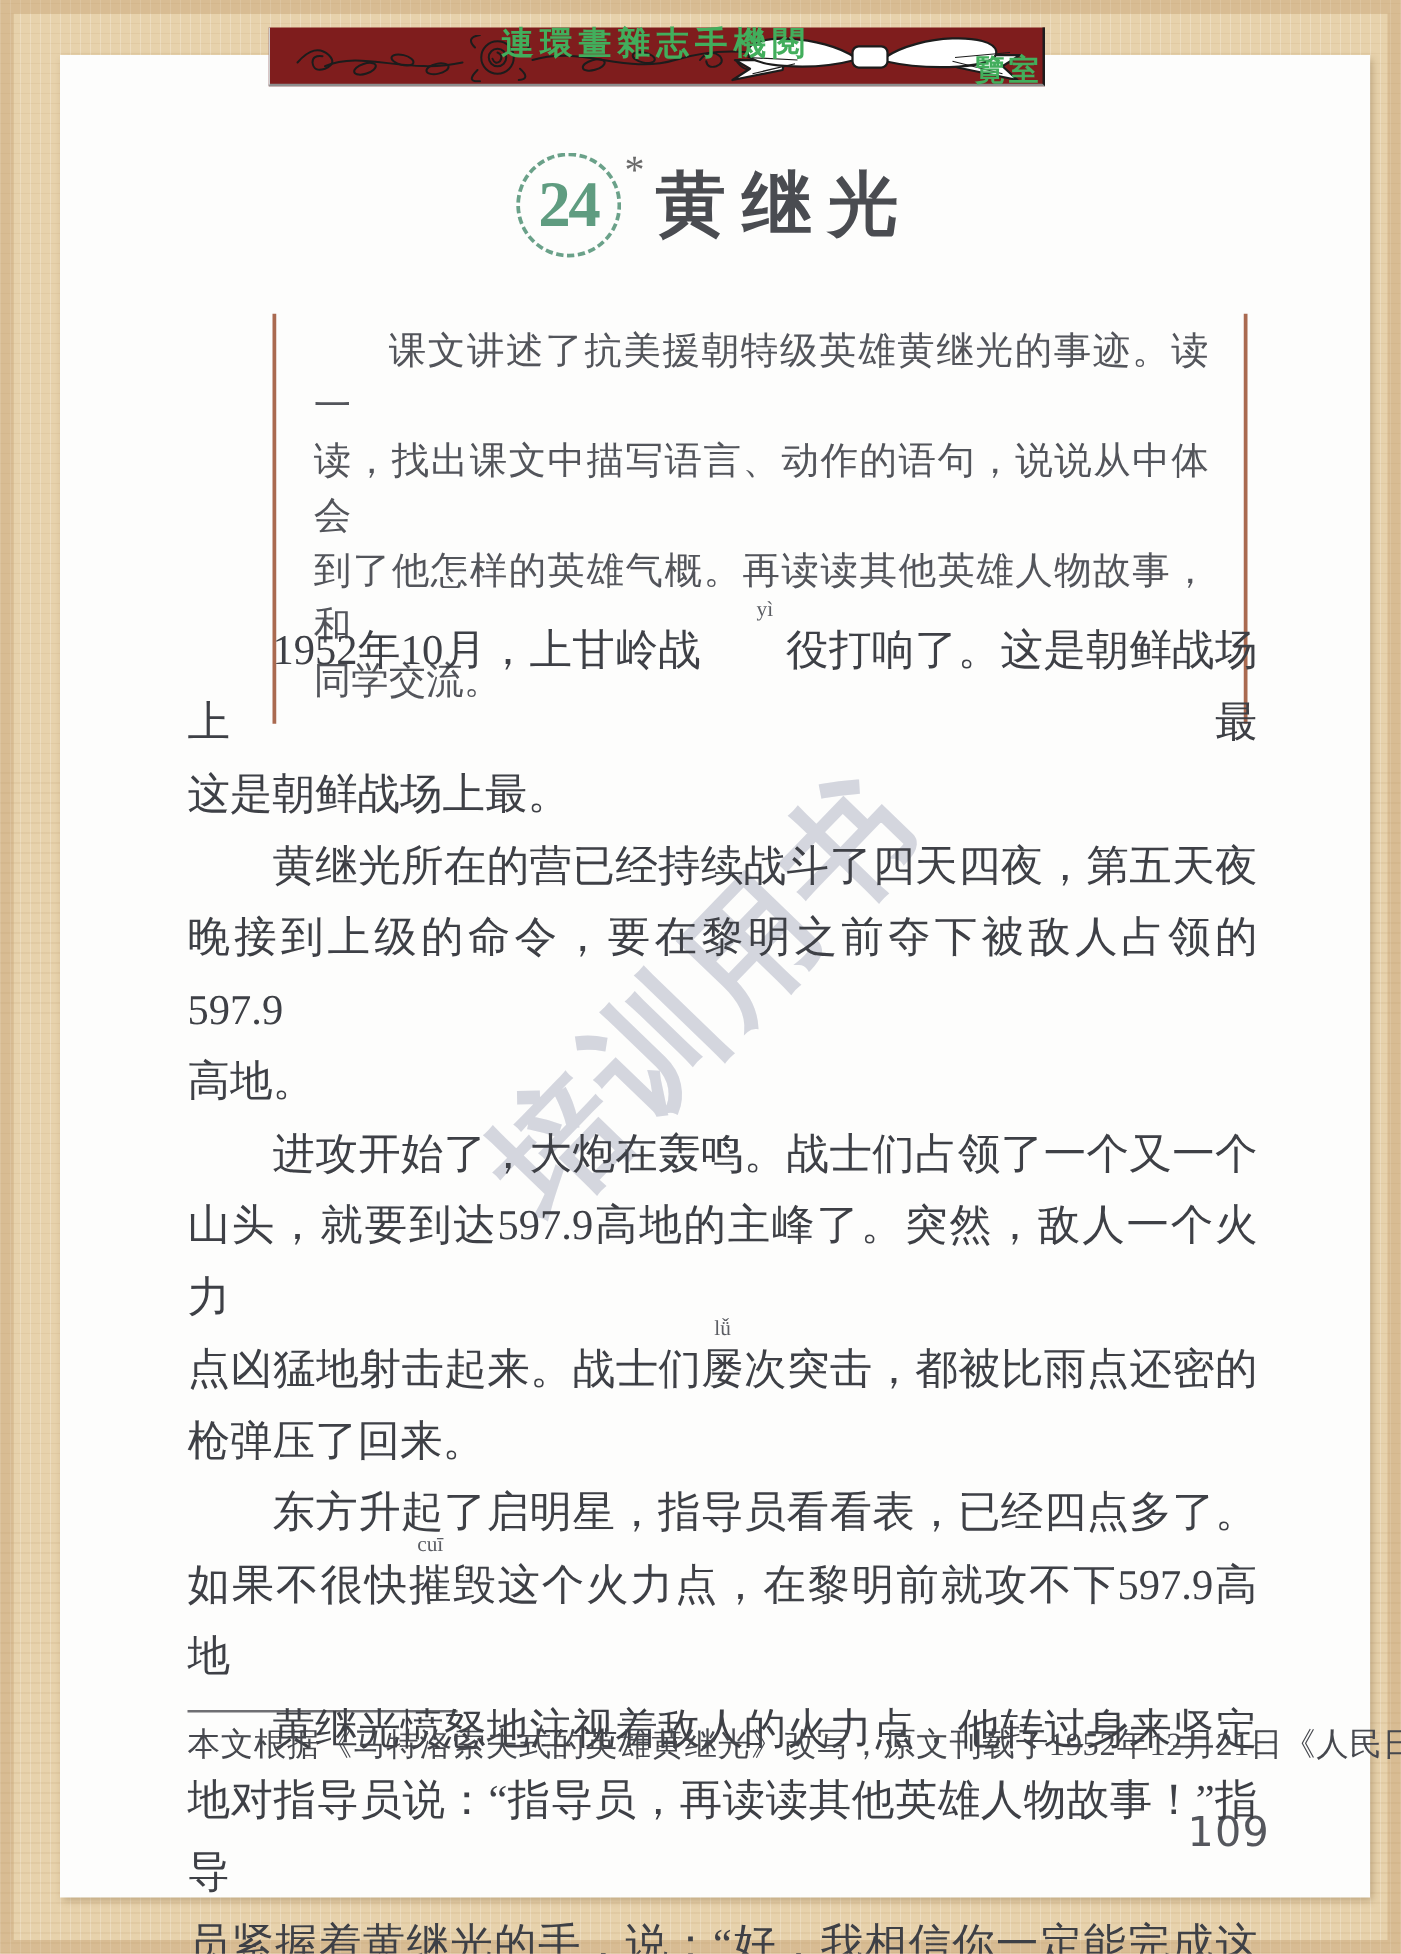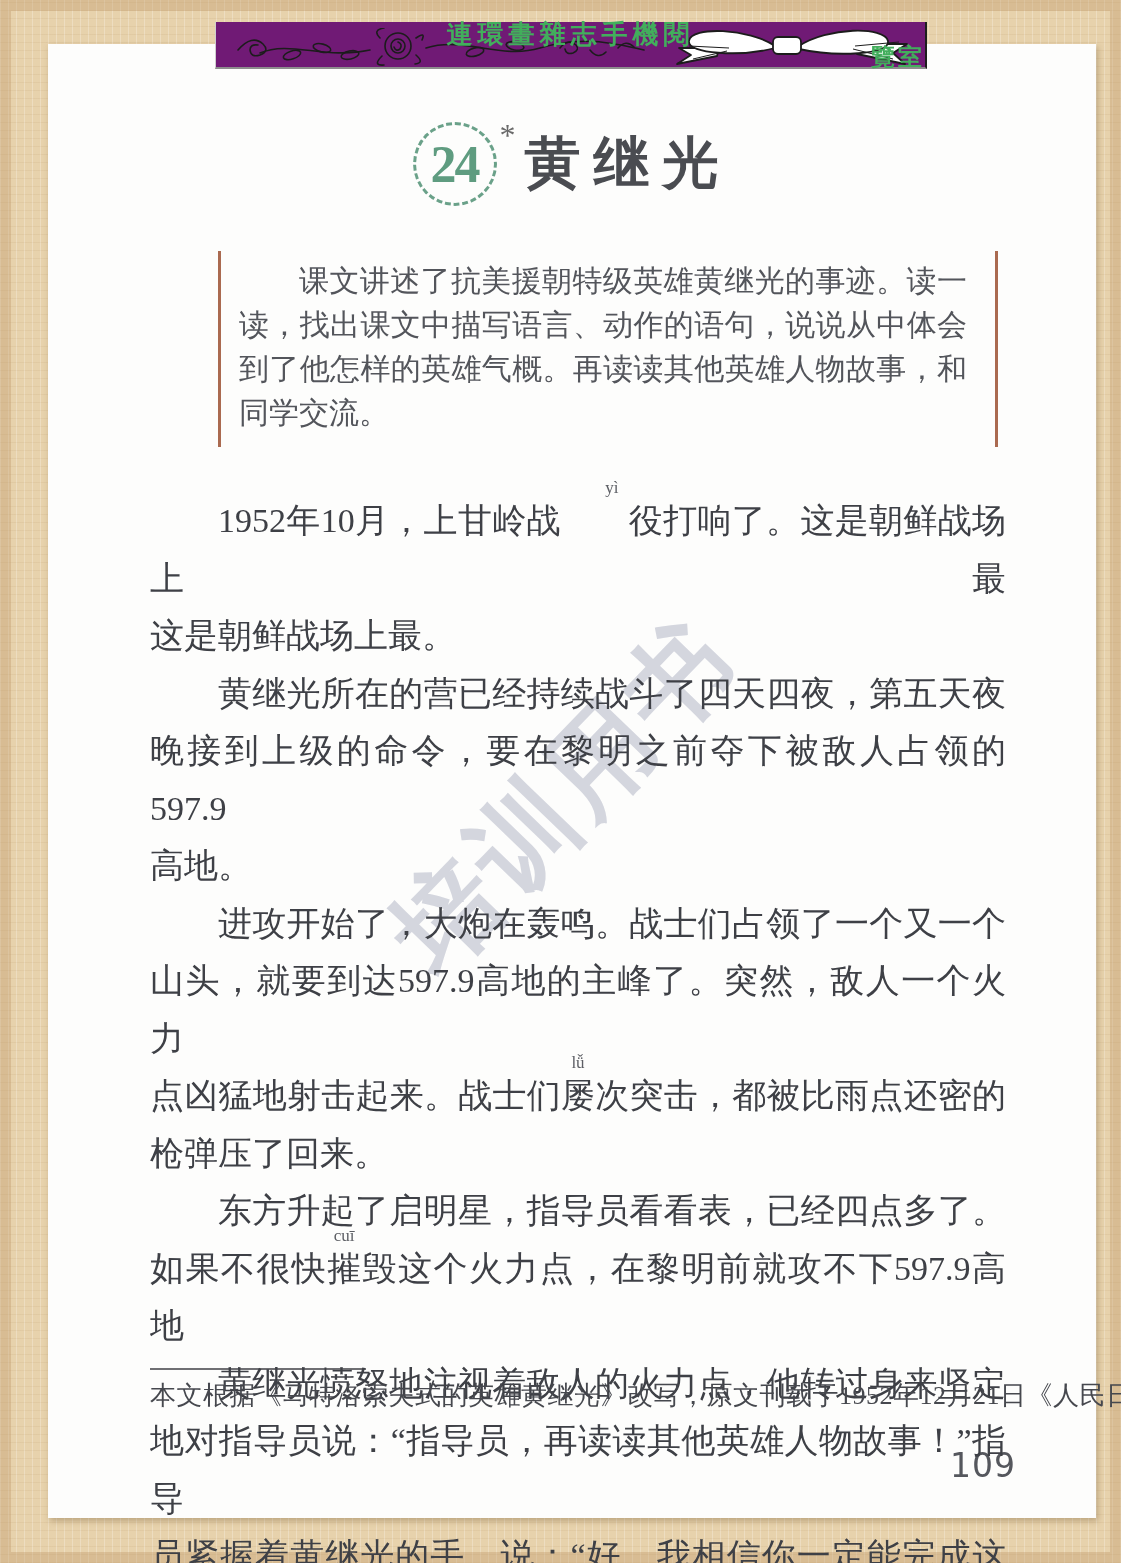--- a/index.html
+++ b/index.html
@@ -19,21 +19,21 @@
   .frame-edge{
     position:absolute;inset:0;border:11px solid rgba(190,150,100,.35);
     pointer-events:none;
   }
   .page{
     position:absolute;left:48px;top:44px;width:1048px;height:1474px;
     background:#fdfdfc;box-shadow:2px 3px 6px rgba(110,80,40,.35);
   }
   
   .banner{
-    position:absolute;left:167px;top:-22px;width:712px;height:47px;background:#701a75;
+    position:absolute;left:167px;top:-22px;width:621px;height:47px;background:#7f1d1d;
     border-bottom:2px solid #8d8d8d;border-right:2px solid #1d1d1d;border-left:1px solid #cfcfcf;
   }
   .banner svg{position:absolute;}
   .banner .rose{left:14px;top:6px;}
   .banner .bow{right:6px;top:2px;}
   .banner-text{
     position:absolute;left:0;top:1px;width:100%;text-align:center;z-index:2;
     color:var(--green);font-weight:700;line-height:23px;font-size:26px;letter-spacing:5px;
   }
   .banner-text .l2{font-size:24px;letter-spacing:3px;text-align:right;}
@@ -46,21 +46,21 @@
     position:relative;width:84px;height:84px;border:3px dashed var(--sage);border-radius:50%;
     display:flex;align-items:center;justify-content:center;flex:0 0 auto;
   }
   .badge .num{font-size:52px;font-weight:700;color:#5f9c80;letter-spacing:-2px;}
   .badge .star{position:absolute;top:-8px;right:-22px;font-size:32px;color:#6a6a6a;}
   .lesson-title{font-size:56px;font-weight:600;color:#4a4c51;letter-spacing:13px;}
   
   .intro{
     position:absolute;left:170px;top:207px;width:780px;
     border-left:3px solid var(--bar);border-right:3px solid var(--bar);
-    padding:8px 28px 12px 18px;
+    padding:8px 28px 12px 30px;
     font-size:30px;line-height:44px;color:var(--ink-soft);
   }
   
   .body-text{
     position:absolute;left:102px;top:448px;width:856px;
     font-size:34px;line-height:57.5px;color:var(--ink);
   }
   .ind{text-indent:2em;}
   .j{text-align:justify;text-align-last:justify;text-justify:inter-character;}
   .line{position:relative;}

